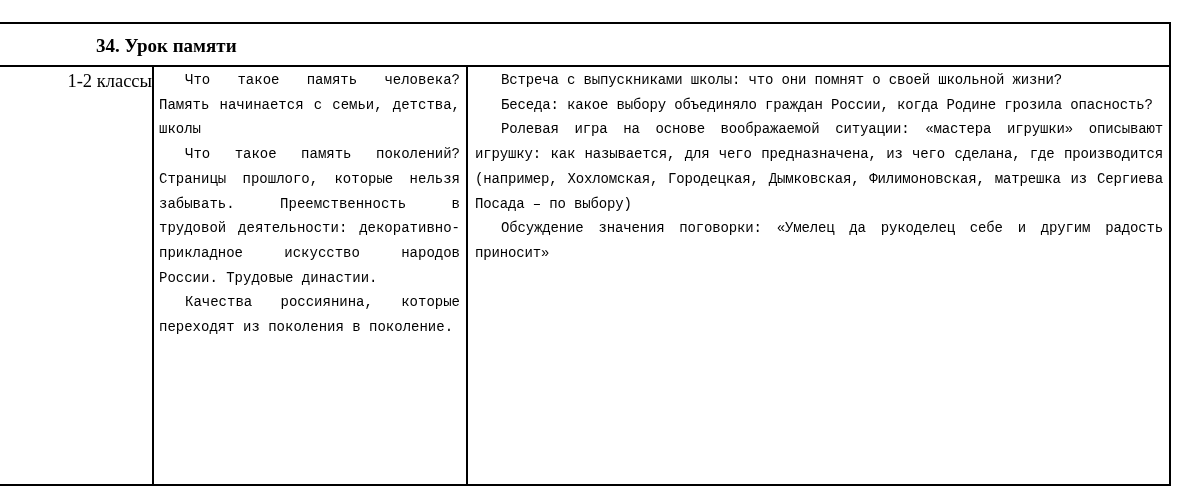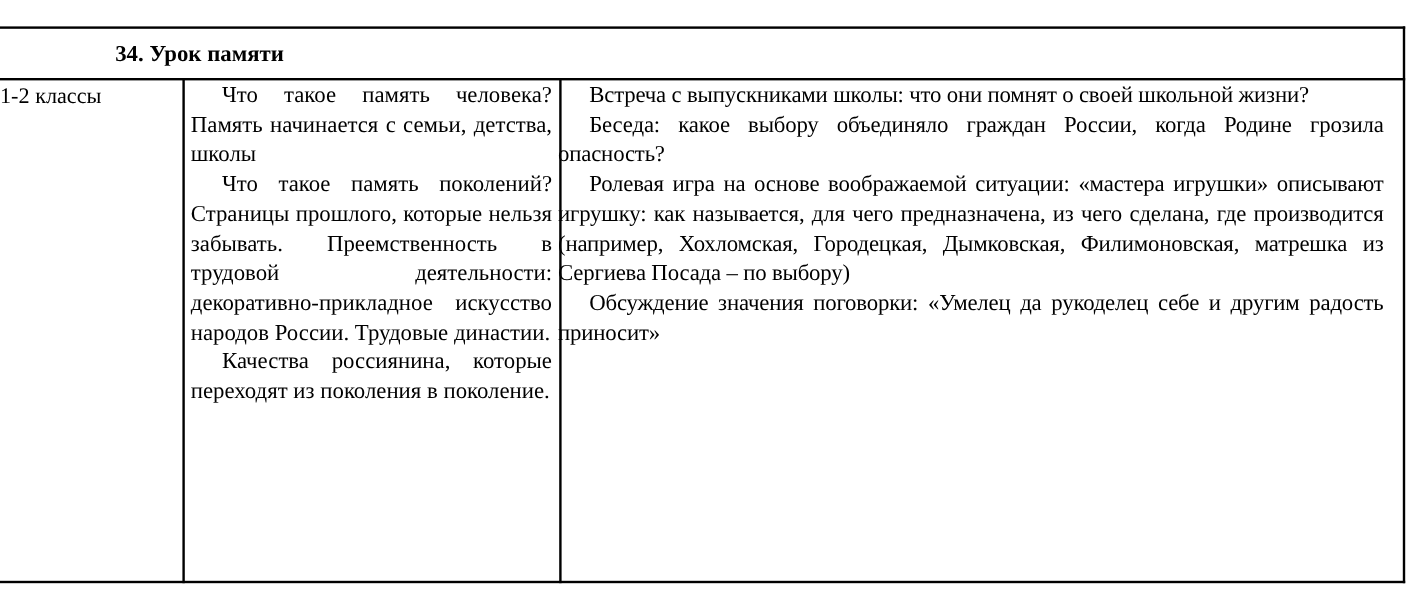--- a/index.html
+++ b/index.html
@@ -1,24 +1,24 @@
 <!DOCTYPE html>
 <html><head>
 <meta charset="utf-8">
 <style>
   html, body { margin:0; padding:0; background:#ffffff; }
   body { width:1183px; height:495px; position:relative; overflow:hidden;
          font-family:"Liberation Serif", "DejaVu Serif", serif; color:#000; }
   .hline { position:absolute; height:2px; background:#000; }
   .vline { position:absolute; width:2px; background:#000; }
   .title { position:absolute; left:52px; top:35px; font-size:19px; font-weight:bold;margin-left:44px; }
-  .grade { position:absolute; left:0; width:152px; top:71px; text-align:left; font-size:18.5px; }
-  .col { position:absolute; font-size:19px; line-height:24.7px; text-align:justify; }
+  .grade { position:absolute; left:0; width:152px; top:71px; text-align:right; font-size:18.5px; }
+  .col { position:absolute; font-size:14px; line-height:24.7px; text-align:justify;font-family:Liberation Mono, monospace; }
   .col2 { left:159px; width:301px; top:68px; }
-  .col3 { left:465px; width:688px; top:68px; letter-spacing:-0.15px; }
+  .col3 { left:475px; width:688px; top:68px; letter-spacing:-0.15px; }
   .para { text-indent:26px; text-align:justify; text-align-last:left; }
 </style>
 </head>
 <body>
 
 <div class="hline" style="left:0; top:22px; width:1171px;"></div>
 <div class="hline" style="left:0; top:65px; width:1171px;"></div>
 <div class="hline" style="left:0; top:484px; width:1171px;"></div>
 <div class="vline" style="left:1169px; top:22px; height:464px;"></div>
 <div class="vline" style="left:152px; top:65px; height:421px;"></div>

